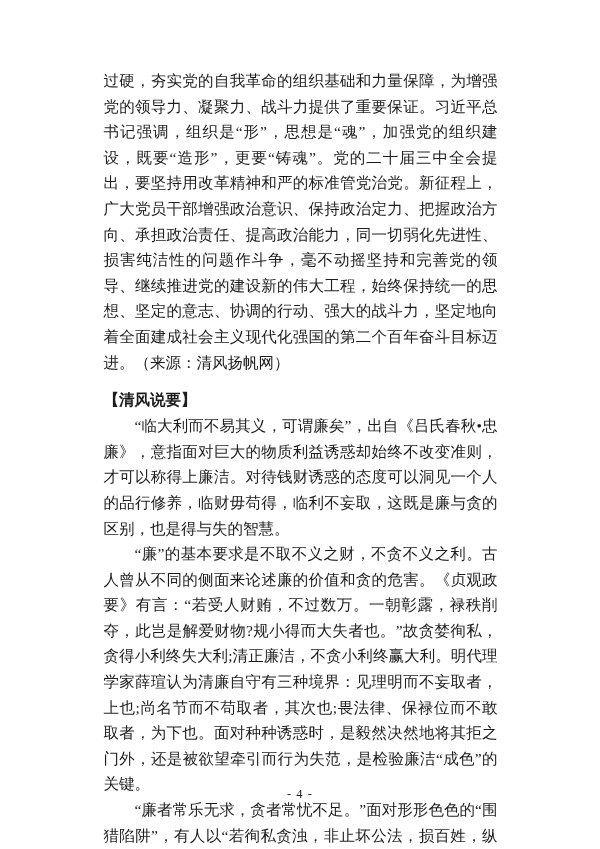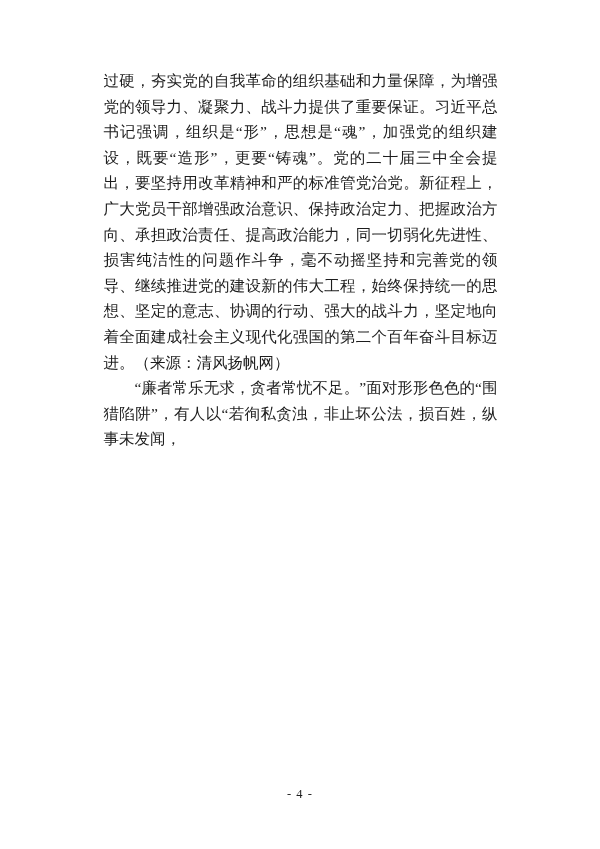--- a/index.html
+++ b/index.html
@@ -57,21 +57,24 @@
     letter-spacing: 1px;
   }
 </style>
 </head>
 <body>
 
 <div class="page">
 
   <p class="body-text">过硬，夯实党的自我革命的组织基础和力量保障，为增强党的领导力、凝聚力、战斗力提供了重要保证。习近平总书记强调，组织是“形”，思想是“魂”，加强党的组织建设，既要“造形”，更要“铸魂”。党的二十届三中全会提出，要坚持用改革精神和严的标准管党治党。新征程上，广大党员干部增强政治意识、保持政治定力、把握政治方向、承担政治责任、提高政治能力，同一切弱化先进性、损害纯洁性的问题作斗争，毫不动摇坚持和完善党的领导、继续推进党的建设新的伟大工程，始终保持统一的思想、坚定的意志、协调的行动、强大的战斗力，坚定地向着全面建成社会主义现代化强国的第二个百年奋斗目标迈进。（来源：清风扬帆网）</p>
 
+  <p class="section-heading">【清风说要】</p>
 
 
+  <p class="body-text indent">“临大利而不易其义，可谓廉矣”，出自《吕氏春秋•忠廉》，意指面对巨大的物质利益诱惑却始终不改变准则，才可以称得上廉洁。对待钱财诱惑的态度可以洞见一个人的品行修养，临财毋苟得，临利不妄取，这既是廉与贪的区别，也是得与失的智慧。</p>
 
+  <p class="body-text indent">“廉”的基本要求是不取不义之财，不贪不义之利。古人曾从不同的侧面来论述廉的价值和贪的危害。《贞观政要》有言：“若受人财贿，不过数万。一朝彰露，禄秩削夺，此岂是解爱财物?规小得而大失者也。”故贪婪徇私，贪得小利终失大利;清正廉洁，不贪小利终赢大利。明代理学家薛瑄认为清廉自守有三种境界：见理明而不妄取者，上也;尚名节而不苟取者，其次也;畏法律、保禄位而不敢取者，为下也。面对种种诱惑时，是毅然决然地将其拒之门外，还是被欲望牵引而行为失范，是检验廉洁“成色”的关键。</p>
 
   <p class="body-text indent">“廉者常乐无求，贪者常忧不足。”面对形形色色的“围猎陷阱”，有人以“若徇私贪浊，非止坏公法，损百姓，纵事未发闻，</p>
 
   <div class="page-number">- 4 -</div>
 
 </div>
 
 </body></html>

